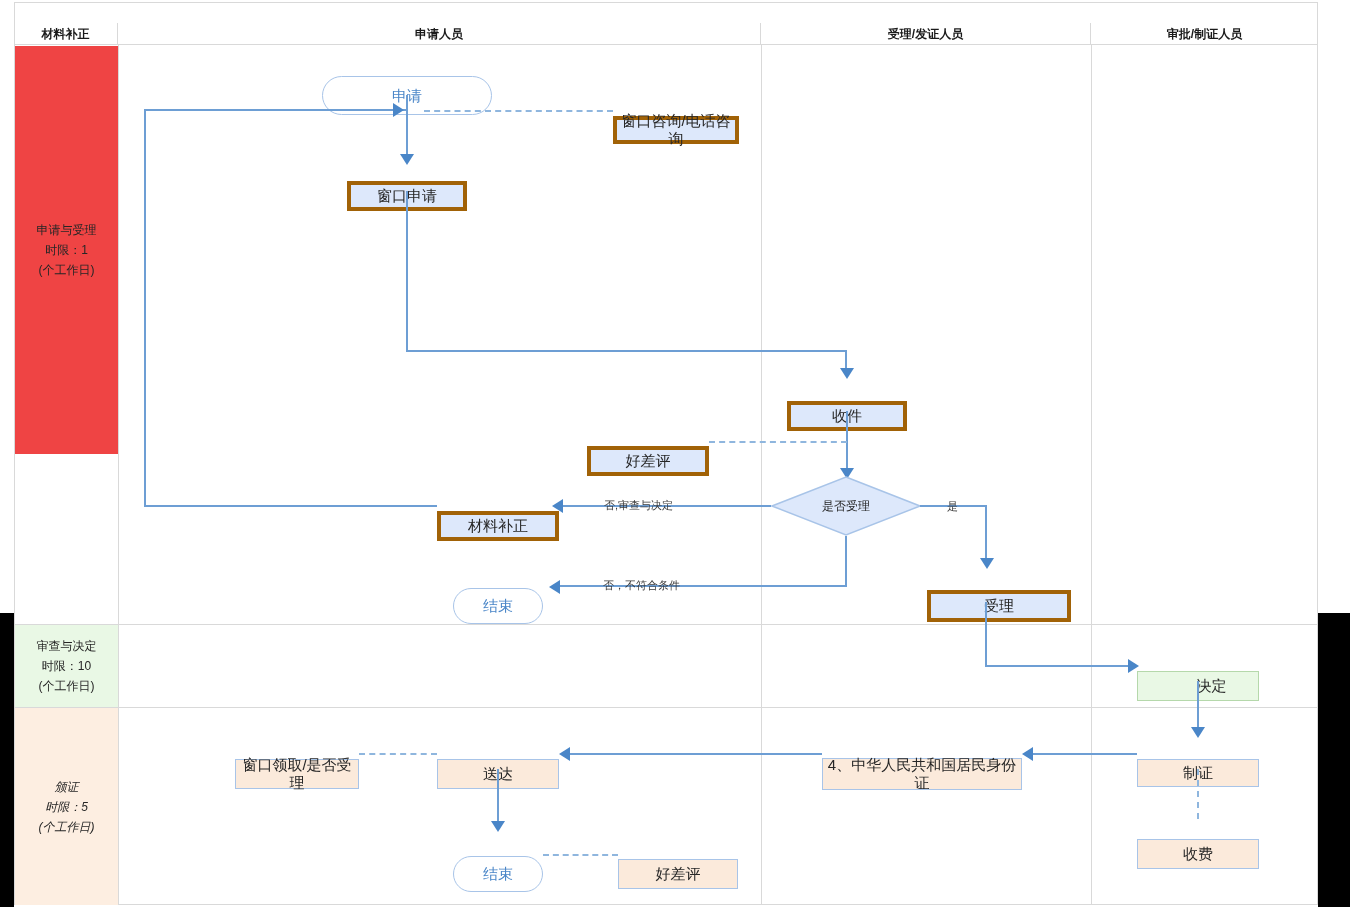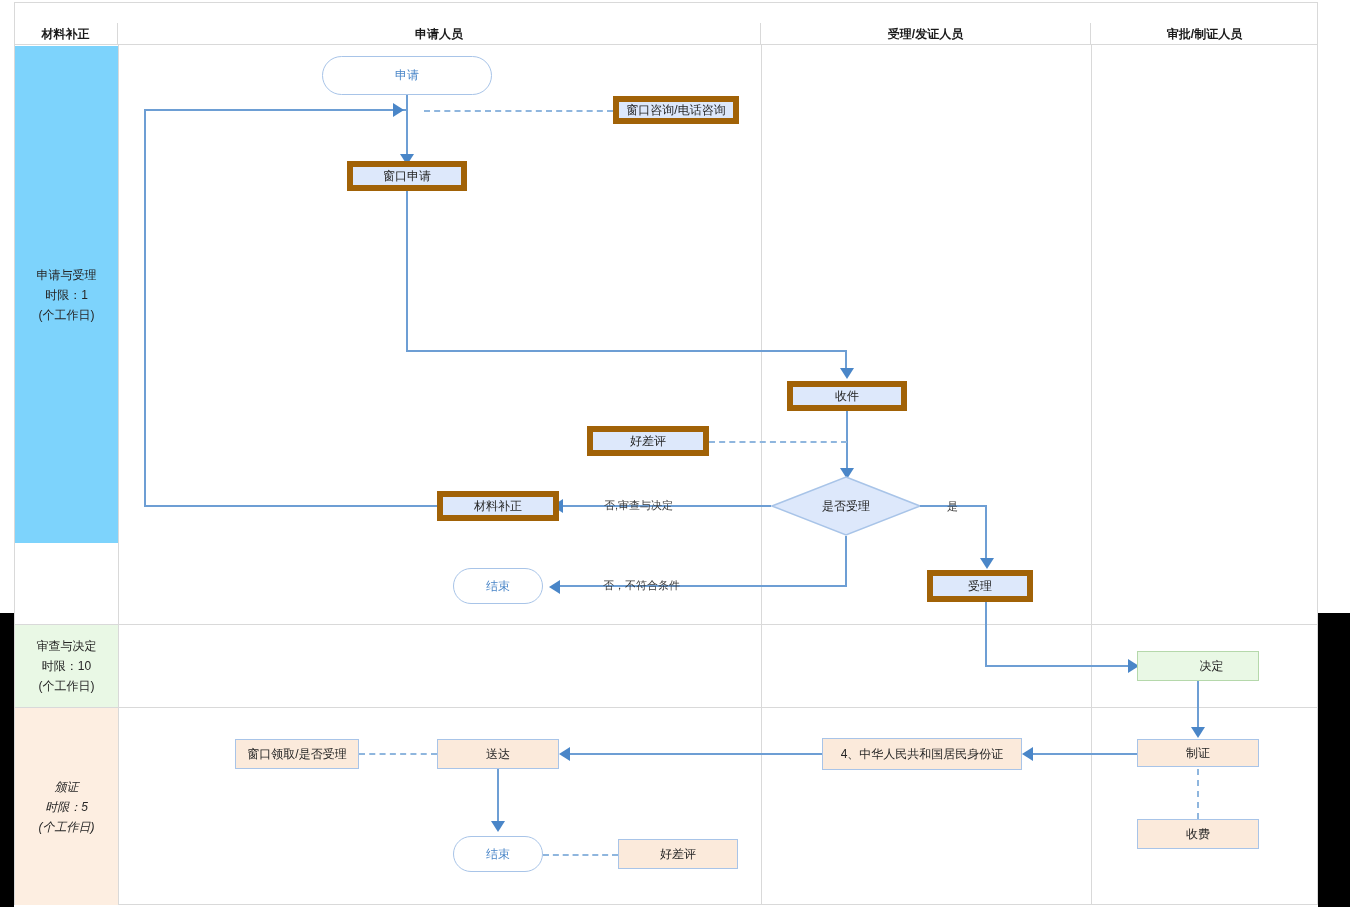--- a/index.html
+++ b/index.html
@@ -74,34 +74,35 @@
   #hdiv-2 { top: 707px; }
 
   
   .stage-cell {
     position: absolute; left: 15px; width: 103px;
     display: flex; flex-direction: column;
     align-items: center; justify-content: center;
     font-size: 12px; color: #262626; line-height: 20px;
     box-sizing: border-box;
   }
-  #stage-1 { top: 46px;  height: 497px; background: #7dd3fc; }
+  #stage-1 { top: 46px;  height: 408px; background: #ef4444; }
   #stage-2 { top: 625px; height: 82px;  background: #e9f8e5; }
   #stage-3 { top: 708px; height: 197px; background: #fdeee1; font-style: italic; }
 
   
   .node {
     position: absolute;
     box-sizing: border-box;
     display: flex; align-items: center; justify-content: center;
-    font-size: 12px;
+    font-size: 15px;
     text-align: center;
     line-height: 1.2;
-  }
-  .n-blue   { background: #dde8fb; border: 6px solid #a16207; color: #262626; }
+    margin-top: 20px;
+  }
+  .n-blue   { background: #dde8fb; border: 4px solid #a16207; color: #262626; }
   .n-green  { background: #e9f8e5; border: 1px solid #b5d8ab; color: #262626; padding-left: 27px; }
   .n-peach  { background: #fbeadb; border: 1px solid #a8c4e8; color: #262626; }
   .n-round  { background: #ffffff; border: 1px solid #a8c4e8; border-radius: 22px; color: #4a86c8; }
 
   
   .diamond-wrap { position: absolute; }
   .diamond-shape {
     position: absolute; inset: 0;
   }
   .diamond-label {
@@ -222,21 +223,21 @@
   <div class="arrow arrow-left" style="left:549px; top:580px;"></div>
   <div class="edge-label" style="left:603px; top:578px;">否，不符合条件</div>
 
   <div class="node n-round" style="left:453px; top:568px; width:90px; height:36px;">结束</div>
 
   <div class="edge edge-h" style="left:920px; top:505px; width:67px;"></div>
   <div class="edge edge-v" style="left:985px; top:505px; height:58px;"></div>
   <div class="arrow arrow-down" style="left:980px; top:558px;"></div>
   <div class="edge-label" style="left:947px; top:499px;">是</div>
 
-  <div class="node n-blue" style="left:927px; top:570px; width:106px; height:32px;">受理</div>
+  <div class="node n-blue" style="left:927px; top:570px; width:144px; height:32px;">受理</div>
 
   <div class="edge edge-v" style="left:985px; top:602px; height:64px;"></div>
   <div class="edge edge-h" style="left:985px; top:665px; width:152px;"></div>
   <div class="arrow arrow-right" style="left:1128px; top:659px;"></div>
 
   <div class="node n-green" style="left:1137px; top:651px; width:122px; height:30px;">决定</div>
 
   <div class="edge edge-v" style="left:1197px; top:681px; height:52px;"></div>
   <div class="arrow arrow-down" style="left:1191px; top:727px;"></div>
 

